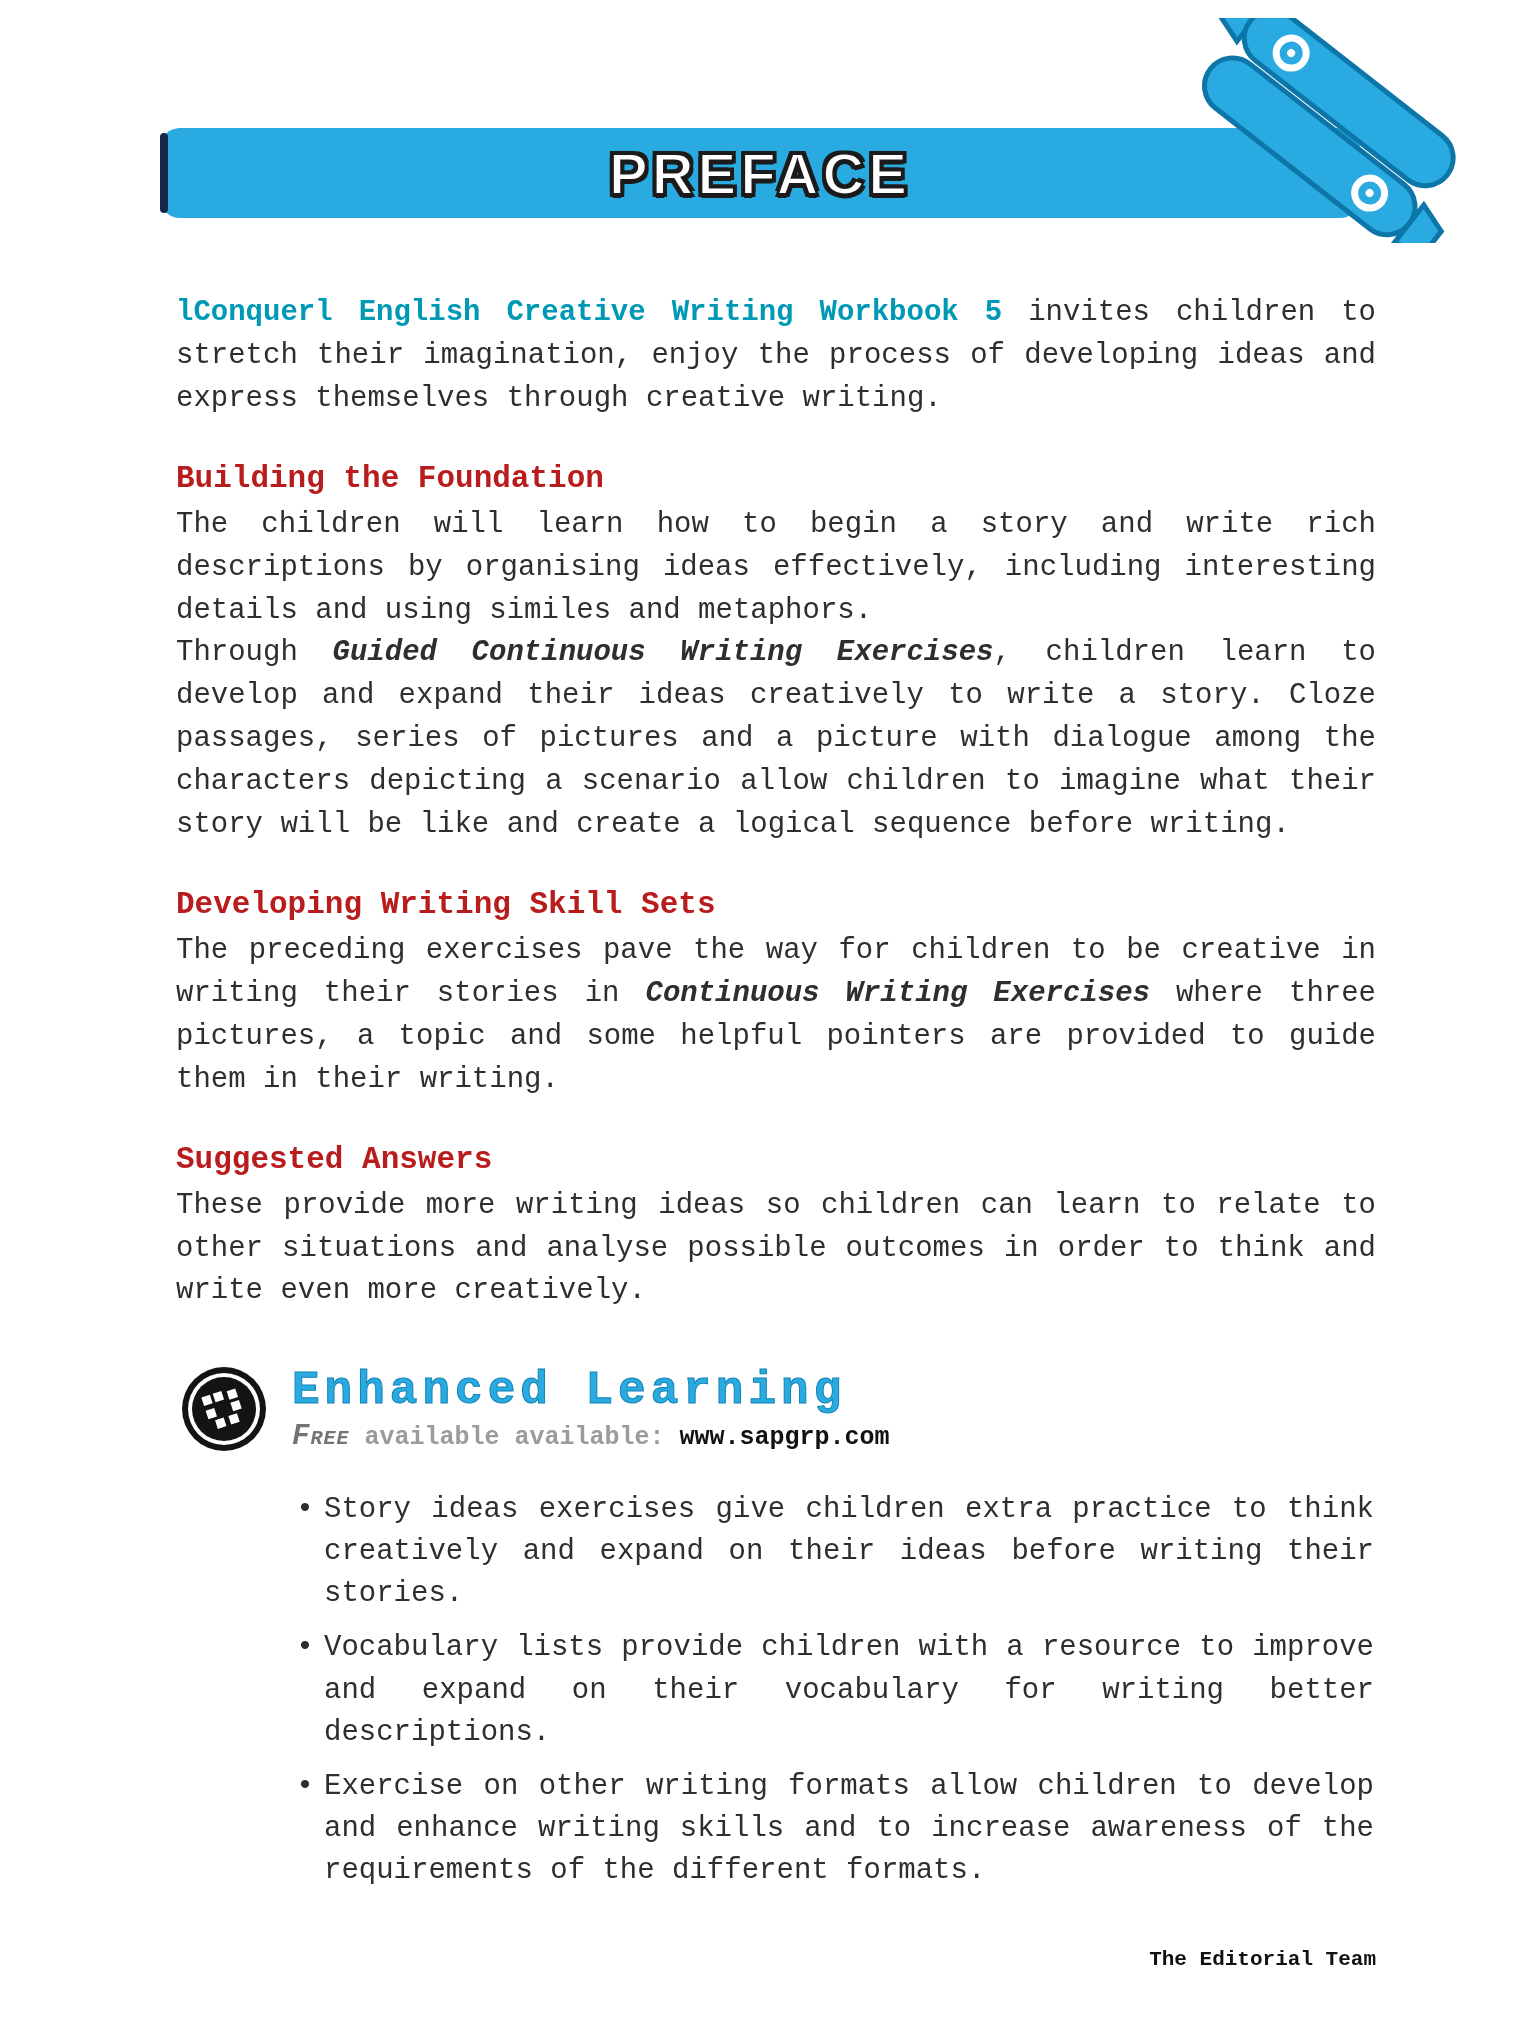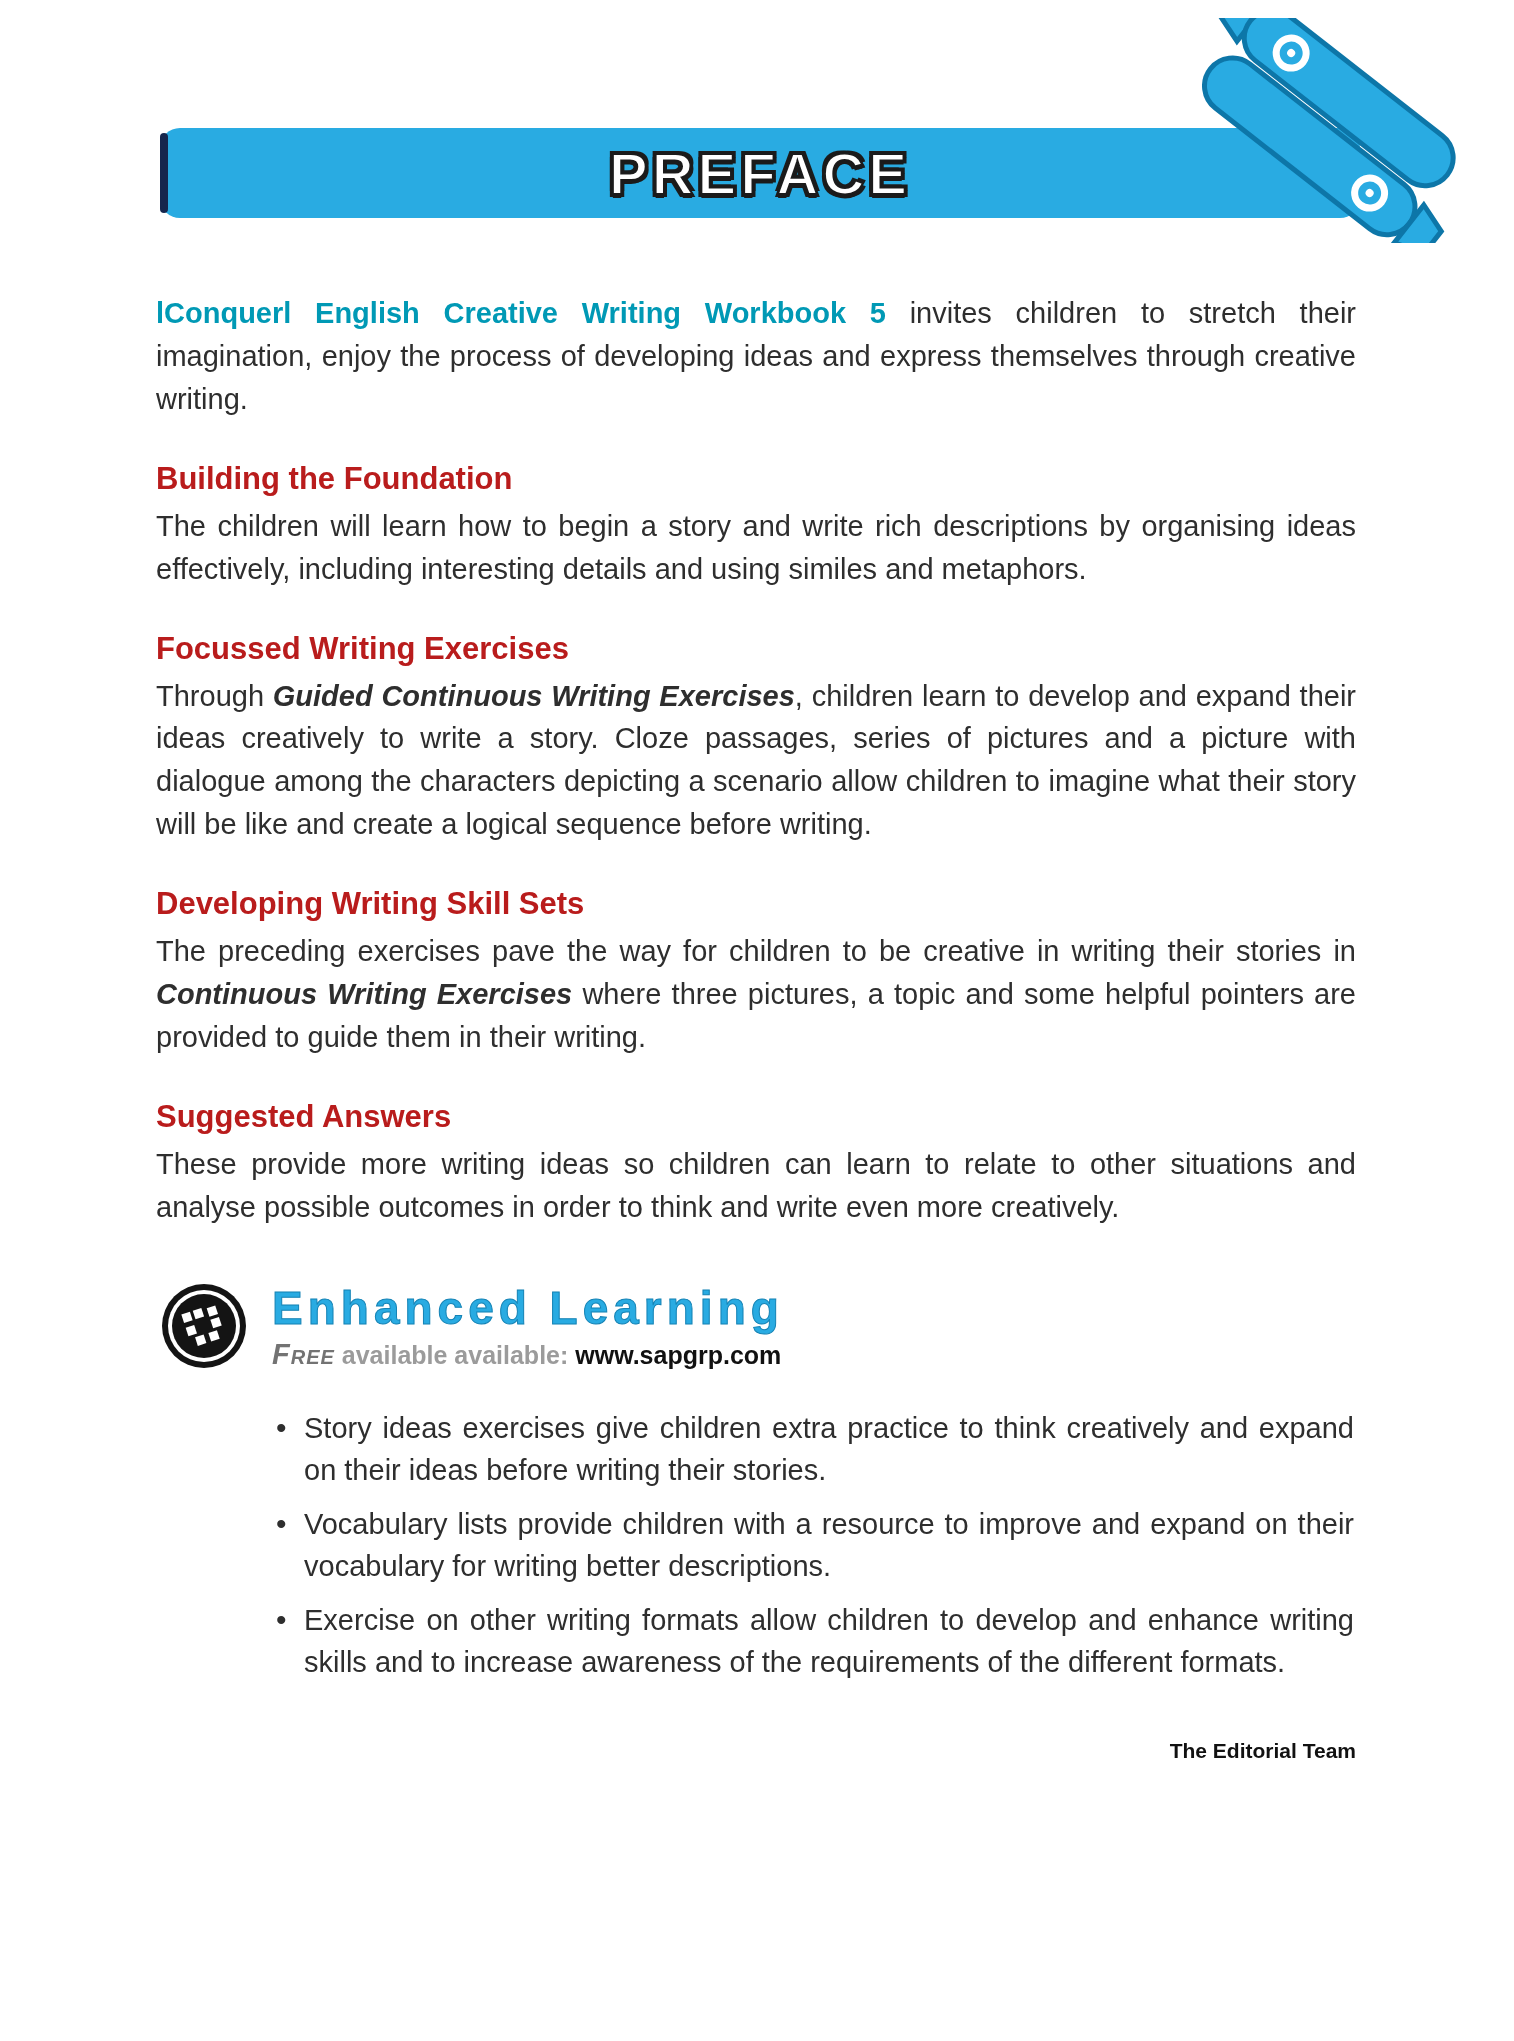--- a/index.html
+++ b/index.html
@@ -57,23 +57,24 @@
       -3px -3px 0 #1b1b1b,
        3px -3px 0 #1b1b1b,
       -3px  3px 0 #1b1b1b,
        3px  3px 0 #1b1b1b,
        0    4px 0 #1b1b1b;
   }
 
   
   .content {
     position: absolute;
-    left: 156px;
+    left: 176px;
     top: 218px;
     width: 1200px;
+    font-family: Liberation Mono, monospace;
   }
 
   p.body-text {
     font-size: 29px;
     line-height: 1.48;
     color: #2e2e2e;
     text-align: justify;
   }
   .intro { margin-top: 74px; }
 
@@ -180,21 +181,20 @@
   <div class="content">
 
     <p class="body-text intro"><span class="brand">lConquerl English Creative Writing Workbook 5</span><span> invites children to stretch their imagination, enjoy the process of developing ideas and express themselves through creative writing.</span></p>
 
     <section>
       <h2 class="section-heading">Building the Foundation</h2>
       <p class="body-text">The children will learn how to begin a story and write rich descriptions by organising ideas effectively, including interesting details and using similes and metaphors.</p>
     </section>
 
     <section>
-      <h2 class="section-heading">Focussed Writing Exercises</h2>
       <p class="body-text"><span>Through </span><span class="bold-italic">Guided Continuous Writing Exercises</span><span>, children learn to develop and expand their ideas creatively to write a story. Cloze passages, series of pictures and a picture with dialogue among the characters depicting a scenario allow children to imagine what their story will be like and create a logical sequence before writing.</span></p>
     </section>
 
     <section>
       <h2 class="section-heading">Developing Writing Skill Sets</h2>
       <p class="body-text"><span>The preceding exercises pave the way for children to be creative in writing their stories in </span><span class="bold-italic">Continuous Writing Exercises</span><span> where three pictures, a topic and some helpful pointers are provided to guide them in their writing.</span></p>
     </section>
 
     <section>
       <h2 class="section-heading">Suggested Answers</h2>

